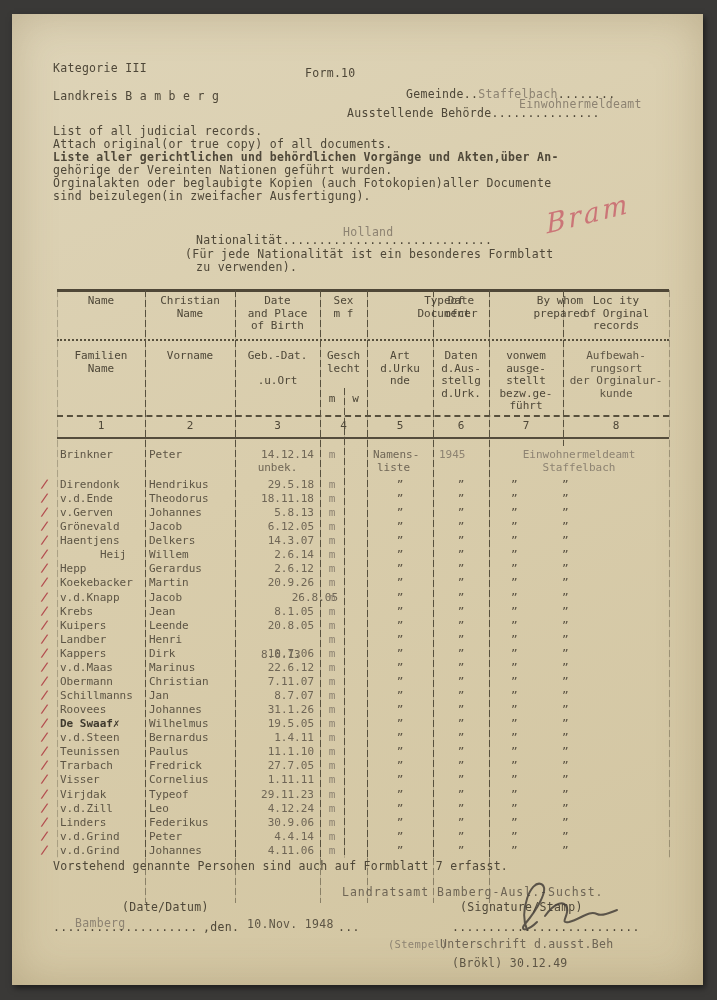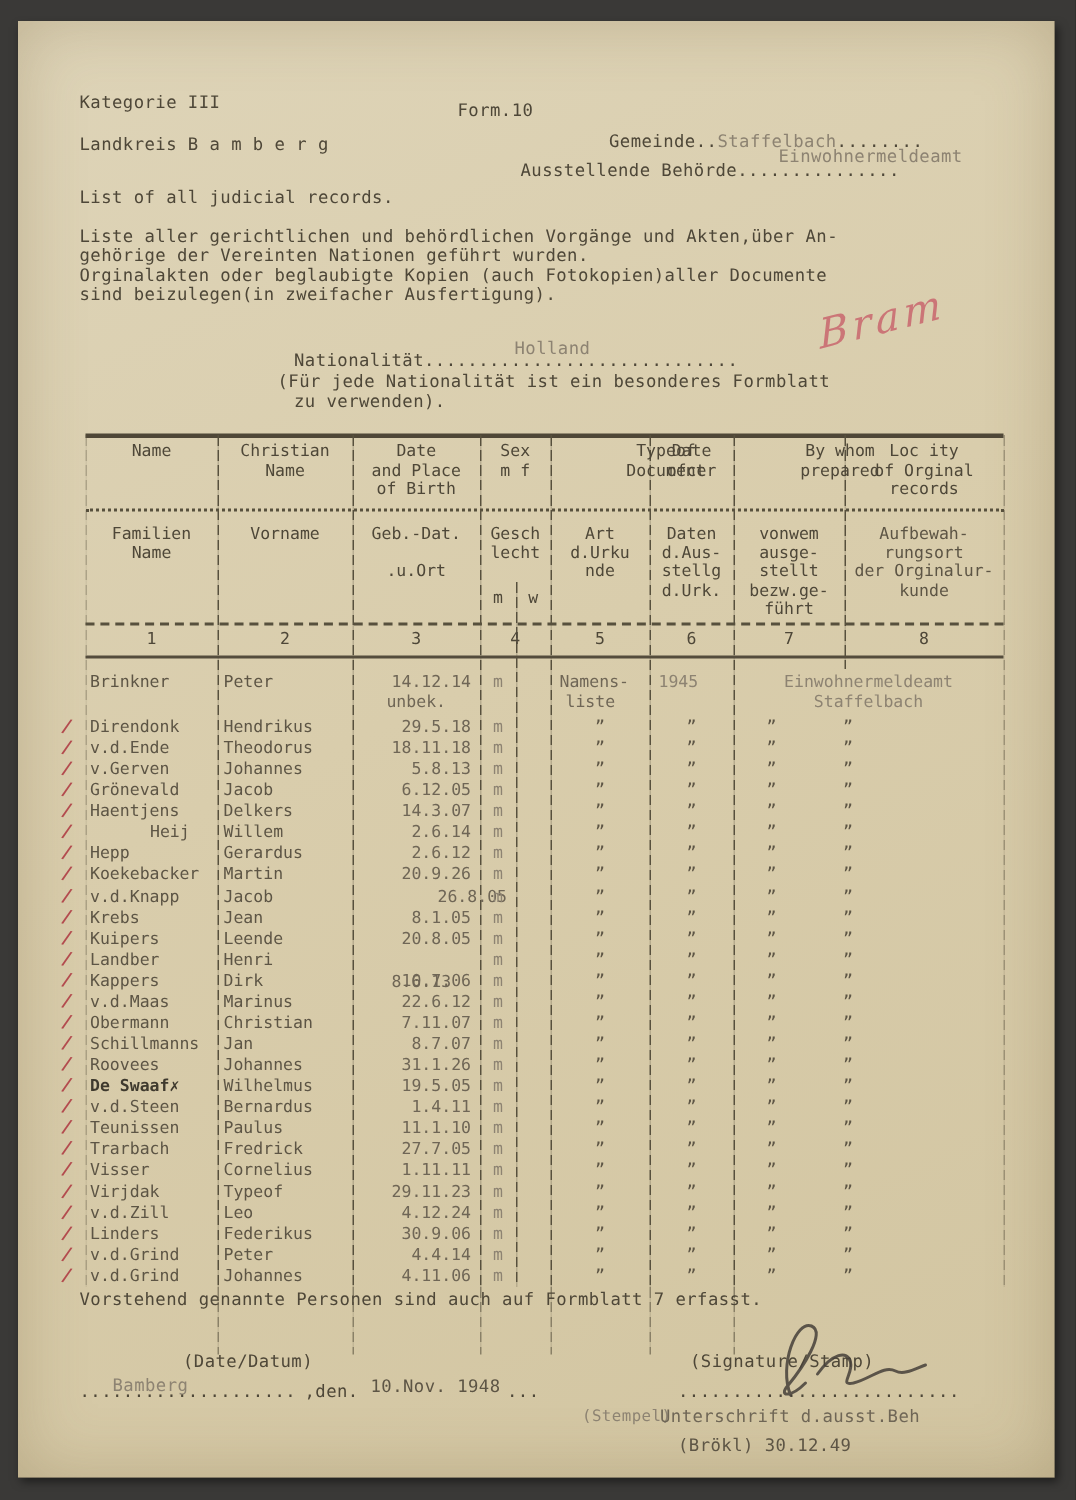--- a/index.html
+++ b/index.html
@@ -33,21 +33,22 @@
   <div class="t ink" style="left:53px;top:62px;">Kategorie III</div>
   <div class="t ink" style="left:305px;top:67px;">Form.10</div>
   <div class="t ink" style="left:53px;top:90px;">Landkreis B a m b e r g</div>
 
   <div class="t" style="left:406px;top:88px;"><span class="ink">Gemeinde..</span><span class="stamp">Staffelbach</span><span class="ink">........</span></div>
 
   <div class="t stamp" style="left:519px;top:98px;">Einwohnermeldeamt</div>
   <div class="t ink" style="left:347px;top:107px;">Ausstellende Behörde...............</div>
 
   <div class="t ink hl" style="left:53px;top:125px;">List of all judicial records.</div>
-  <div class="t ink hl" style="left:53px;top:151px;">Liste aller gerichtlichen und behördlichen Vorgänge und Akten,über An-</div>
+  <div class="t ink hl" style="left:53px;top:138px;">Attach original(or true copy) of all documents.</div>
+  <div class="t ink hl" style="left:53px;top:151px;font-weight:bold;">Liste aller gerichtlichen und behördlichen Vorgänge und Akten,über An-</div>
   <div class="t ink hl" style="left:53px;top:164px;">gehörige der Vereinten Nationen geführt wurden.</div>
   <div class="t ink hl" style="left:53px;top:177px;">Orginalakten oder beglaubigte Kopien (auch Fotokopien)aller Documente</div>
   <div class="t ink hl" style="left:53px;top:190px;">sind beizulegen(in zweifacher Ausfertigung).</div>
 
   <div class="t stamp" style="left:343px;top:226px;">Holland</div>
   <div class="t ink" style="left:196px;top:234px;">Nationalität.............................</div>
   <div class="t ink" style="left:185px;top:248px;">(Für jede Nationalität ist ein besonderes Formblatt</div>
   <div class="t ink" style="left:196px;top:261px;">zu verwenden).</div>
 
   <div class="annot" style="left:545px;top:198px;">Bram</div>
@@ -429,20 +430,21 @@
         <div class="bodytxt faded" style="left:235px;top:844px;width:79px;text-align:right;">4.11.06</div>
         <div class="bodytxt stamp" style="left:320px;top:844px;width:24px;text-align:center;">m</div>
         <div class="bodytxt ink2" style="left:367px;top:844px;width:66px;text-align:center;">”</div>
         <div class="bodytxt ink2" style="left:433px;top:844px;width:56px;text-align:center;">”</div>
         <div class="bodytxt ink2" style="left:511px;top:844px;">”</div>
         <div class="bodytxt ink2" style="left:562px;top:844px;">”</div>
       </div>
     </div>
 
   <div class="t ink" style="left:53px;top:860px;">Vorstehend genannte Personen sind auch auf Formblatt 7 erfasst.</div>
+  <div class="t faded" style="left:342px;top:886px;letter-spacing:1px;">Landratsamt Bamberg-Ausl.-Suchst.</div>
   <div class="t ink" style="left:122px;top:901px;">(Date/Datum)</div>
   <div class="t ink" style="left:460px;top:901px;">(Signature/Stamp)</div>
 
   <div class="t stamp" style="left:75px;top:917px;">Bamberg</div>
   <div class="t ink" style="left:53px;top:921px;">....................</div>
   <div class="t ink" style="left:203px;top:921px;">,den.</div>
   <div class="t ink2" style="left:247px;top:918px;">10.Nov. 1948</div>
   <div class="t ink" style="left:338px;top:921px;">...</div>
   <div class="t ink" style="left:452px;top:921px;">..........................</div>
 

